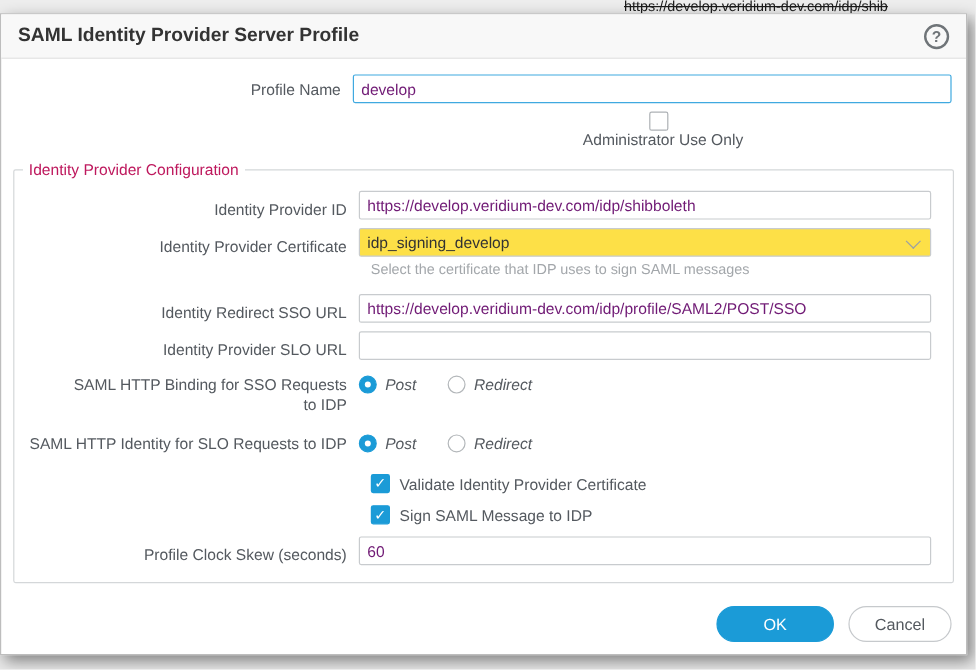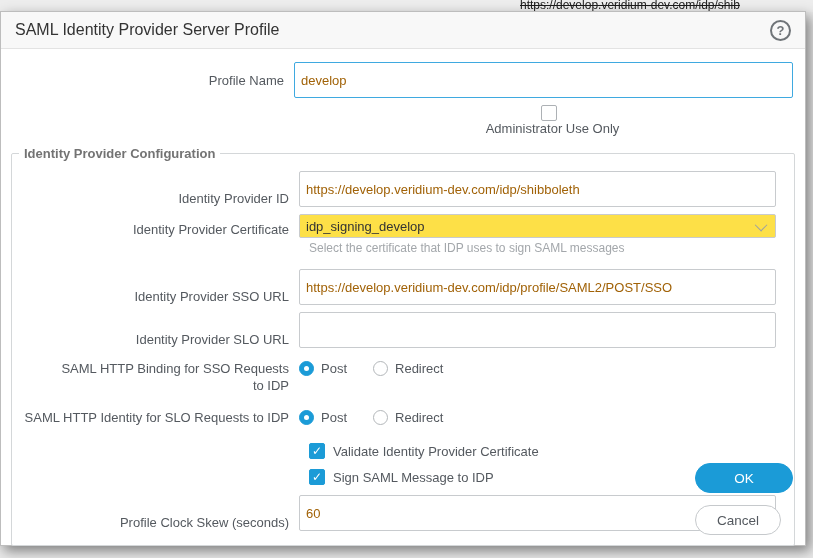--- a/index.html
+++ b/index.html
@@ -18,39 +18,39 @@
   .dialog {
     position:absolute; left:0; top:11px; width:806px; height:535px;
     background:#ffffff; border:1px solid #bdbdbd;
     box-shadow: 4px 5px 12px rgba(0,0,0,0.45);
   }
   .dlg-header {
     height:37px; background:#f8f8f8; border-bottom:1px solid #e3e3e3;
     display:flex; align-items:center; justify-content:space-between;
     padding:0 14px;
   }
-  .dlg-title { font-size:16px; color:#333; font-weight:400; }
+  .dlg-title { font-size:16px; color:#333; font-weight:700; }
   .help-icon {
     width:21px; height:21px; border-radius:50%;
     border:2px solid #6f7478; color:#6f7478;
     font-size:13px; font-weight:bold;
     display:flex; align-items:center; justify-content:center;
     cursor:pointer;
   }
   .dlg-body { padding-top:13px; position:relative; height:497px; }
 
   .row { display:flex; align-items:center; margin:0 12px 7px 0; }
   .lbl {
     flex:0 0 293px; text-align:right; padding-right:10px;
     font-size:13px; color:#54595F; line-height:17px;
   }
   .ctl { flex:1; display:flex; align-items:center; }
   input.txt {
-    width:100%; height:36px; border:1px solid #C8CBCE; border-radius:2px;
-    padding:1px 6px; font-size:13px; color:#a16207;
+    width:100%; height:24px; border:1px solid #C8CBCE; border-radius:2px;
+    padding:1px 6px; font-size:13px; color:#701a75;
     font-family:"Liberation Sans","DejaVu Sans",sans-serif;
     background:#fff; outline:none;
   }
   input.txt.focused { border-color:#3FA9E0; }
 
   
   .chk {
     width:16px; height:16px; border:1px solid #ADB1B5; border-radius:2px;
     background:#fff; display:inline-flex; align-items:center; justify-content:center;
     cursor:pointer; flex:0 0 auto;
@@ -64,29 +64,29 @@
     width:15px; height:15px; border-radius:50%; border:1px solid #B3B7BA;
     background:#fff; position:relative; cursor:pointer; flex:0 0 auto;
   }
   .radio.on { background:#1B9BD7; border-color:#1B9BD7; }
   .radio.on::after {
     content:""; position:absolute; left:50%; top:50%; width:5px; height:5px;
     margin:-2.5px 0 0 -2.5px; border-radius:50%; background:#fff;
   }
   .radio-label { font-size:13px; color:#54595F; margin-left:7px; cursor:pointer; }
   .radio-group { display:flex; align-items:center; gap:26px; }
-  .radio-opt { display:flex; align-items:flex-start; }
+  .radio-opt { display:flex; align-items:flex-start;font-style:italic; }
 
   
   fieldset.section {
     margin:3px 10px 0 10px; border:1px solid #D4D7D9; border-radius:2px;
     padding:10px 4px 14px 0;
   }
   fieldset.section legend {
-    margin-left:7px; padding:0 5px; font-size:13px; font-weight:bold; color:#737373;
+    margin-left:7px; padding:0 5px; font-size:13px; font-weight:normal; color:#be185d;
   }
   .in-lbl { flex:0 0 287px; }
   .in-row { margin-right:14px;align-items:flex-end; }
   .helper {
     margin:2px 0 14px 297px; font-size:12px; color:#A3A7AB;
   }
   .indent-row { margin:0 14px 10px 297px; display:flex; align-items:flex-end; }
   .bind-row { align-items:flex-start; margin-bottom:15px; }
   .bind-row .radio-group { margin-top:1px; }
   .wrap-lbl { padding-left:48px; }
@@ -97,21 +97,21 @@
     display:flex; align-items:center; justify-content:space-between;
     padding:0 8px 0 6px; cursor:pointer; background:#fde047;
   }
   .select-text { font-size:13px; color:#333; }
   .chevron-down {
     width:9px; height:9px; border:solid #9BA0A4; border-width:0 0 1.5px 1.5px;
     transform:rotate(-45deg) translateY(-2px);
   }
 
   
-  .footer { position:absolute; right:12px; bottom:11px; display:flex; gap:12px;flex-direction:column; }
+  .footer { position:absolute; right:12px; bottom:11px; display:flex; gap:12px; }
   .btn {
     height:30px; border-radius:15px; font-size:13.5px; cursor:pointer;
     display:flex; align-items:center; justify-content:center;
     font-family:"Liberation Sans","DejaVu Sans",sans-serif;
   }
   .btn-ok { width:98px; background:#1B9BD7; border:1px solid #1B9BD7; color:#fff; }
   .btn-cancel { width:86px; background:#fff; border:1px solid #C6C9CC; color:#54595F; }
 </style>
 </head>
 <body>
@@ -156,21 +156,21 @@
           <span class="ctl">
             <span class="select">
               <span class="select-text">idp_signing_develop</span>
               <span class="chevron-down"></span>
             </span>
           </span>
         </div>
         <div class="helper">Select the certificate that IDP uses to sign SAML messages</div>
 
         <div class="row in-row">
-          <span class="lbl in-lbl">Identity Provider SSO URL</span>
+          <span class="lbl in-lbl">Identity Redirect SSO URL</span>
           <span class="ctl">
             <input class="txt" type="text" value="https://develop.veridium-dev.com/idp/profile/SAML2/POST/SSO" style="">
           </span>
         </div>
 
         <div class="row in-row" style="margin-bottom:12px;">
           <span class="lbl in-lbl">Identity Provider SLO URL</span>
           <span class="ctl">
             <input class="txt" type="text" value="" style="">
           </span>

